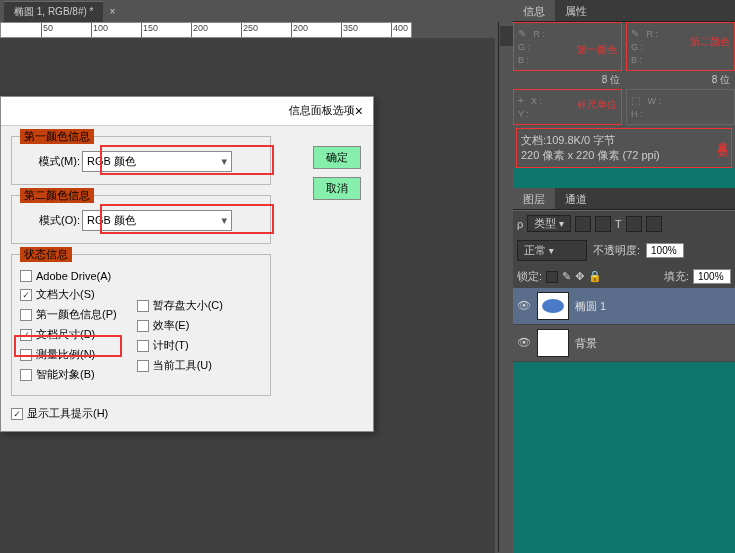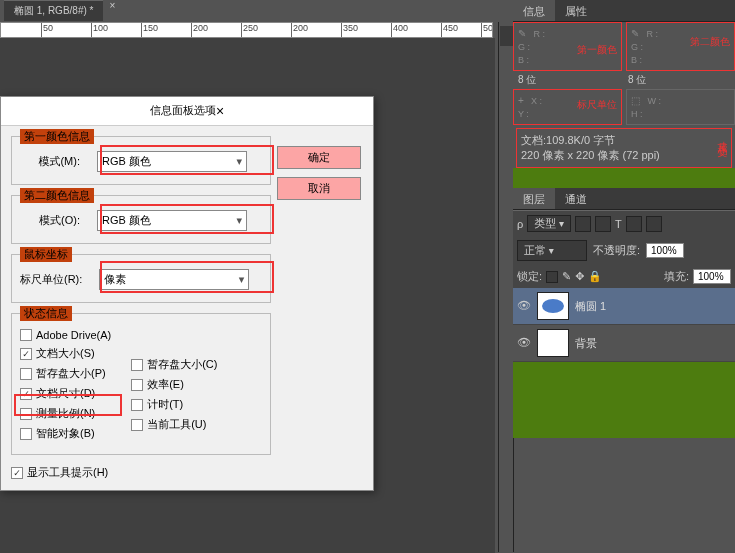--- a/index.html
+++ b/index.html
@@ -1,62 +1,62 @@
 <!DOCTYPE html>
 <html><head>
 <meta charset="utf-8">
 <style>
 *{box-sizing:border-box;margin:0;padding:0;font-family:"Microsoft YaHei",Arial,sans-serif;font-size:11px}
 body{background:#535353;width:735px;height:553px;overflow:hidden;position:relative}
-.tab-bar{background:#535353;height:22px;display:flex;align-items:flex-start;padding-left:4px}
+.tab-bar{background:#535353;height:22px;display:flex;align-items:center;padding-left:4px}
 .doc-tab{background:#3a3a3a;color:#ccc;padding:3px 10px;font-size:10px;border-top:1px solid #666}
-.ruler-h{background:#fff;height:16px;width:493px;position:relative;border:1px solid #888;overflow:hidden}
+.ruler-h{background:#fff;height:16px;width:412px;position:relative;border:1px solid #888;overflow:hidden}
 .ruler-h .tick{position:absolute;top:0;font-size:9px;color:#444;border-left:1px solid #666;height:16px;padding-left:1px}
 .canvas-area{background:#404040;width:495px;height:515px;position:relative}
-.panels{position:absolute;right:0;top:0;width:222px;height:438px;background:#4d7c0f}
+.panels{position:absolute;right:0;top:0;width:222px;height:553px;background:#0f766e}
 .panel-tabs{display:flex;background:#3a3a3a;height:22px;border-bottom:1px solid #222}
 .ptab{padding:4px 10px;color:#ccc;font-size:11px;cursor:pointer}
 .ptab.active{background:#535353}
 .info-panel{background:#535353;padding:0}
 .info-row{border:1px solid #e33;margin:3px;padding:4px;position:relative;color:#ccc;font-size:10px}
 .info-two{display:flex;gap:4px}
 .info-two>div{border:1px solid #e33;flex:1;padding:4px;position:relative}
 .rgb-lbl{color:#888;font-size:9px;line-height:11px}
 .red-lbl{color:#e33;font-size:10px;position:absolute;right:2px;top:10px;writing-mode:vertical-rl;text-orientation:upright;letter-spacing:-2px}
 .red-lbl-h{color:#e33;font-size:10px}
 .bits{color:#ccc;font-size:10px;text-align:center;padding:2px}
 .bits-row{display:flex;gap:4px;margin:0 3px}
-.bits-row>div{flex:1;text-align:left}
+.bits-row>div{flex:1;text-align:right}
 .eyedrop{color:#888;font-size:10px;margin-right:4px}
 .layers-panel{margin-top:20px}
 .layer-toolbar{background:#454545;padding:4px;display:flex;align-items:center;gap:4px;border-top:1px solid #666}
 .layer-filter{background:#3a3a3a;color:#ccc;padding:0 6px;border:1px solid #222;font-size:10px}
 .layer-icon{width:16px;height:16px;background:#3a3a3a;border:1px solid #222;display:inline-block}
 .layer-row{display:flex;align-items:center;padding:4px;background:#535353;border-bottom:1px solid #444}
 .layer-row.sel{background:#5a6e8c}
 .eye{width:14px;height:14px;margin-right:6px;color:#ccc}
 .thumb{width:32px;height:28px;background:#fff;border:1px solid #222;margin-right:6px;position:relative}
 .thumb.ellipse::after{content:"";position:absolute;left:4px;top:6px;width:22px;height:14px;border-radius:50%;background:#4a7bc8}
 .layer-name{color:#ddd;font-size:11px}
 .blend-row{background:#454545;padding:4px;display:flex;align-items:center;gap:6px;color:#ccc;font-size:10px}
 .blend-sel{background:#3a3a3a;border:1px solid #222;color:#ccc;padding:2px 6px;font-size:10px;width:70px}
 .opacity-box{background:#fff;color:#000;padding:1px 4px;font-size:10px;width:38px;border:1px solid #888}
 .lock-row{background:#454545;padding:4px;display:flex;align-items:center;gap:4px;color:#ccc;font-size:10px}
 .dialog{position:absolute;left:0;top:96px;width:374px;background:#f0f0f0;border:1px solid #888;box-shadow:2px 2px 8px rgba(0,0,0,.4)}
-.dlg-title{background:#fff;padding:6px 10px;display:flex;justify-content:center;border-bottom:1px solid #ccc;font-size:12px}
+.dlg-title{background:#fff;padding:6px 10px;display:flex;justify-content:flex-end;border-bottom:1px solid #ccc;font-size:12px}
 .close-x{font-size:14px;cursor:pointer}
 .dlg-body{padding:10px;position:relative}
 .fieldset{border:1px solid #bbb;padding:10px 8px 8px;margin-bottom:10px;position:relative}
 .fs-legend{position:absolute;top:-8px;left:8px;background:#c2410c;padding:0 4px;font-size:11px}
-.fld-row{display:flex;align-items:center;gap:17px;margin:4px 0}
+.fld-row{display:flex;align-items:center;gap:2px;margin:4px 0}
 .fld-label{font-size:11px;min-width:60px;text-align:right}
 .select{background:#fff;border:1px solid #888;padding:2px 4px;font-size:11px;width:150px;display:flex;justify-content:space-between;align-items:center}
 .select::after{content:"▾";margin-left:auto;color:#555}
 .redbox{border:2px solid #e33;position:absolute}
-.btn{background:#fca5a5;border:1px solid #888;padding:3px 30px;font-size:11px;cursor:pointer}
+.btn{background:#86efac;border:1px solid #888;padding:3px 12px;font-size:11px;cursor:pointer}
 .btns{position:absolute;right:12px;top:20px;display:flex;flex-direction:column;gap:8px}
 .chk-row{display:flex;align-items:center;gap:4px;margin:5px 0;font-size:11px}
 .chk{width:12px;height:12px;border:1px solid #888;background:#fff;display:inline-flex;align-items:center;justify-content:center;font-size:9px}
 .chk.on::after{content:"✓";color:#333}
 .status-cols{display:flex;gap:20px}
 .show-tips{display:flex;align-items:center;gap:4px;margin-top:8px;font-size:11px}
 .tool-strip{position:absolute;left:498px;top:22px;width:16px;background:#535353;height:530px;border-left:1px solid #222;border-right:1px solid #222}
 .tool-btn{width:14px;height:20px;margin:4px 1px;background:#3a3a3a;display:block}
 </style>
 </head>
@@ -199,46 +199,36 @@
       <span class="fs-legend">第二颜色信息</span>
       <div class="fld-row">
         <span class="fld-label">模式(O):</span>
         <div class="select">
             <span>RGB 颜色</span>
           </div>
       </div>
       <div class="redbox" style="left:88px;top:8px;width:174px;height:30px"></div>
     </div>
 
-    <div class="fieldset" style="width:260px">
-      <span class="fs-legend">鼠标坐标</span>
-      <div class="fld-row">
-        <span class="fld-label">标尺单位(R):</span>
-        <div class="select">
-            <span>像素</span>
-          </div>
-      </div>
-      <div class="redbox" style="left:88px;top:6px;width:174px;height:32px"></div>
-    </div>
 
     <div class="fieldset" style="width:260px">
       <span class="fs-legend">状态信息</span>
       <div class="status-cols">
         <div id="status-left">
             <div class="chk-row">
               <span class="chk"></span>
               <span>Adobe Drive(A)</span>
             </div>
             <div class="chk-row">
               <span class="chk on"></span>
               <span>文档大小(S)</span>
             </div>
             <div class="chk-row">
               <span class="chk"></span>
-              <span>暂存盘大小(P)</span>
+              <span>第一颜色信息(P)</span>
             </div>
             <div class="chk-row">
               <span class="chk on"></span>
               <span>文档尺寸(D)</span>
             </div>
             <div class="chk-row">
               <span class="chk"></span>
               <span>测量比例(N)</span>
             </div>
             <div class="chk-row">

